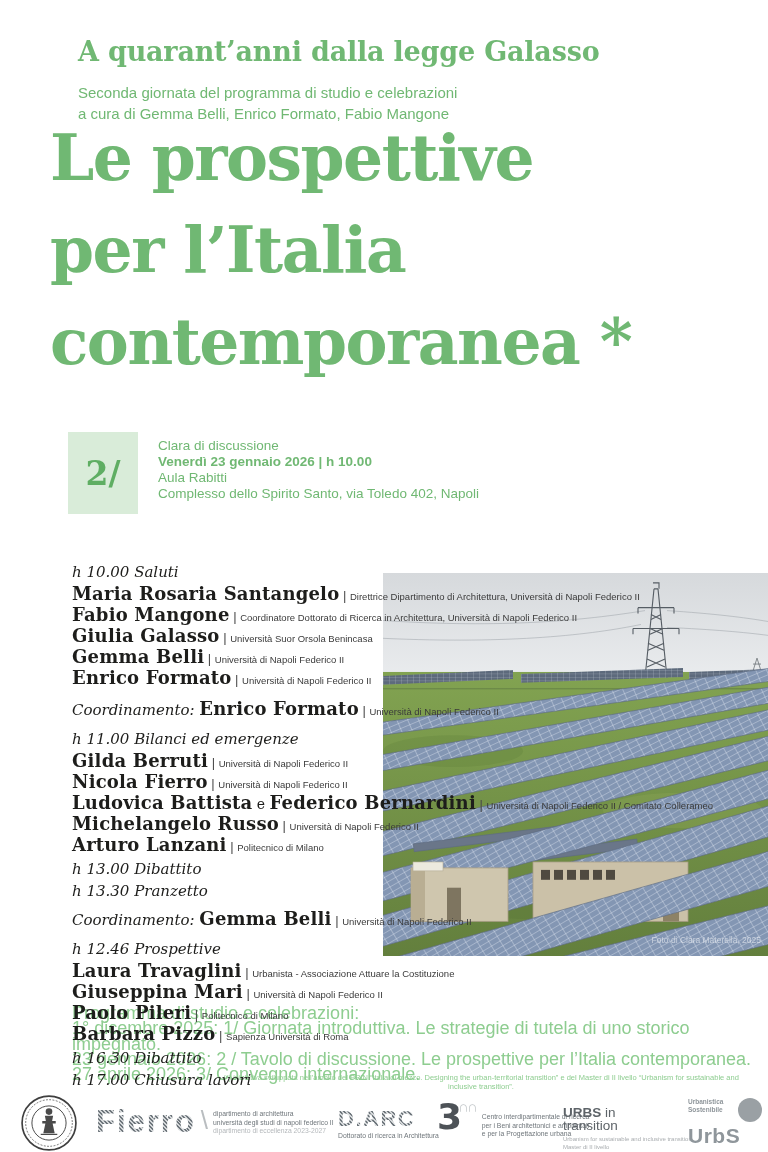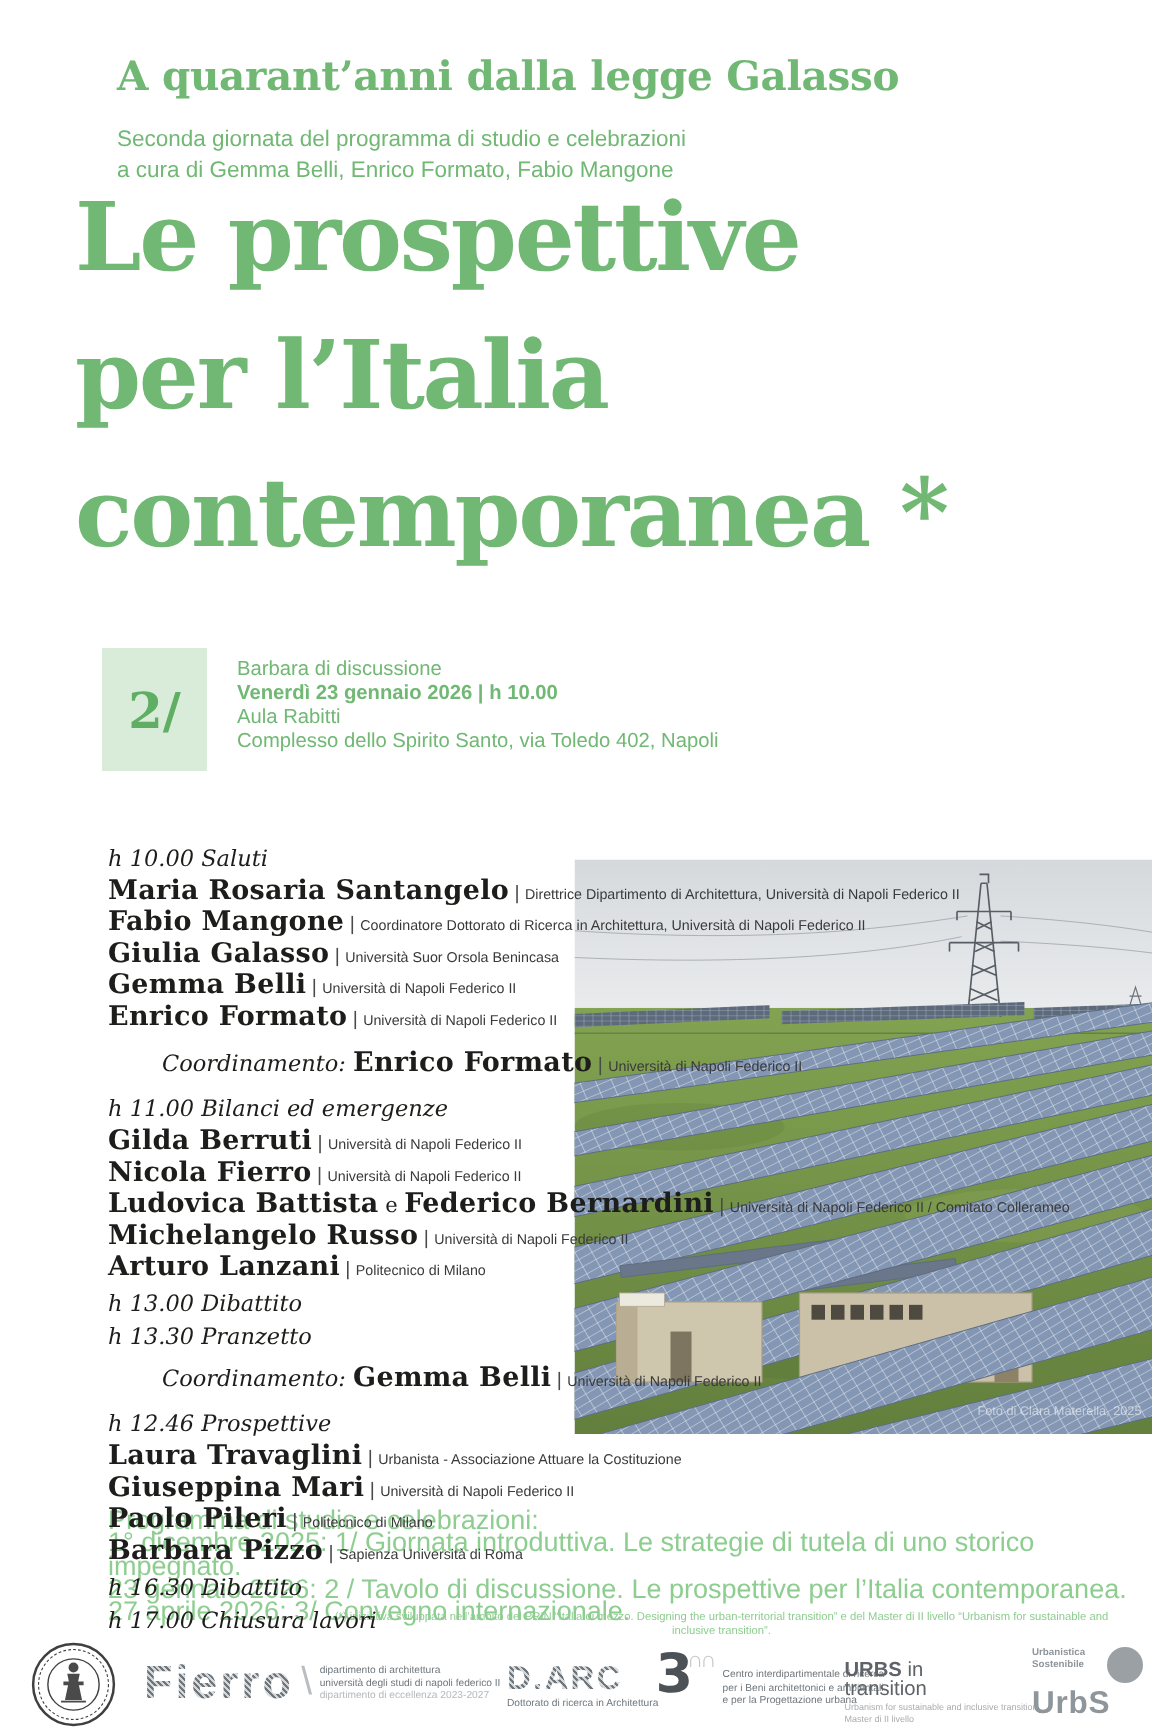--- a/index.html
+++ b/index.html
@@ -39,21 +39,21 @@
   .session-info .bold{font-weight:700;}
   
   .program{position:absolute;left:72px;top:560px;width:470px;z-index:2;color:var(--ink);}
   .prog-time{
     font-family:"DejaVu Serif","Liberation Serif",serif;font-style:italic;
     font-size:15px;margin-top:3px;margin-bottom:4px;white-space:nowrap;
   }
   .prog-time + .prog-time{margin-top:0;}
   .prog-speaker{white-space:nowrap;line-height:18px;}
   .prog-coord{white-space:nowrap;margin:9px 0;line-height:19px;}
-  .coord-label{font-family:"DejaVu Serif","Liberation Serif",serif;font-style:italic;font-size:15px;margin-left:36px;}
+  .coord-label{font-family:"DejaVu Serif","Liberation Serif",serif;font-style:italic;font-size:15px;}
   .speaker-name{font-family:"DejaVu Serif","Liberation Serif",serif;font-weight:700;font-size:18px;letter-spacing:0.2px;}
   .name-connector{font-family:"DejaVu Serif","Liberation Serif",serif;font-size:14px;}
   .affil-sep{font-size:13px;color:#4a4a4a;font-weight:300;}
   .speaker-affiliation{font-size:9.5px;color:#3a3a3a;}
   
   .photo{position:absolute;left:383px;top:573px;width:385px;height:383px;z-index:1;}
   .photo svg{display:block;width:100%;height:100%;}
   
   .schedule{position:absolute;left:72px;top:1006px;font-size:18px;line-height:15.3px;color:var(--green-light);}
   .footnote{
@@ -110,21 +110,21 @@
     <div>Le prospettive</div>
     <div>per l’Italia</div>
     <div>contemporanea *</div>
   </div>
 
   <div class="session-box">
     <span class="session-number">2/</span>
   </div>
 
   <div class="session-info">
-    <div>Barbara di discussione</div>
+    <div>Clara di discussione</div>
     <div class="bold">Venerdì 23 gennaio 2026 | h 10.00</div>
     <div>Aula Rabitti</div>
     <div>Complesso dello Spirito Santo, via Toledo 402, Napoli</div>
   </div>
 
   <div class="program">
       <div class="prog-time">h 10.00 Saluti</div>
       <div class="prog-speaker"><span class="speaker-name">Maria Rosaria Santangelo</span><span class="affil-sep"> | </span><span class="speaker-affiliation">Direttrice Dipartimento di Architettura, Università di Napoli Federico II</span></div>
       <div class="prog-speaker"><span class="speaker-name">Fabio Mangone</span><span class="affil-sep"> | </span><span class="speaker-affiliation">Coordinatore Dottorato di Ricerca in Architettura, Università di Napoli Federico II</span></div>
       <div class="prog-speaker"><span class="speaker-name">Giulia Galasso</span><span class="affil-sep"> | </span><span class="speaker-affiliation">Università Suor Orsola Benincasa</span></div>

